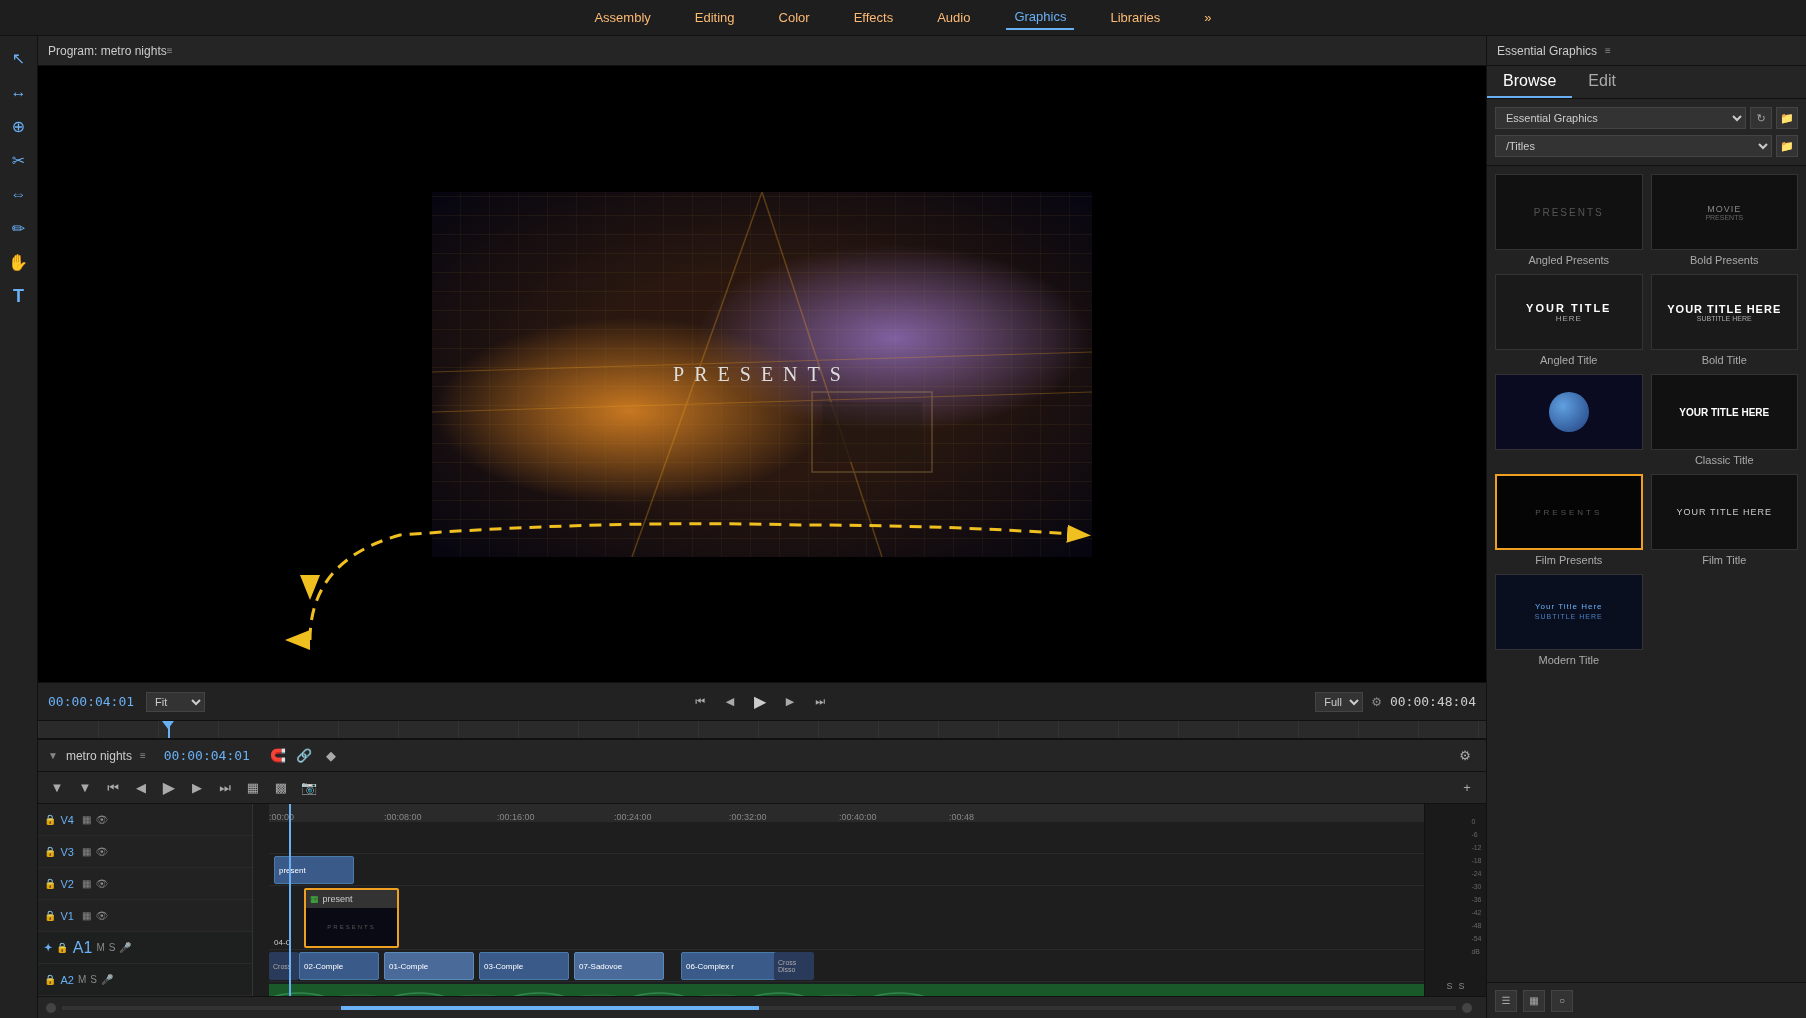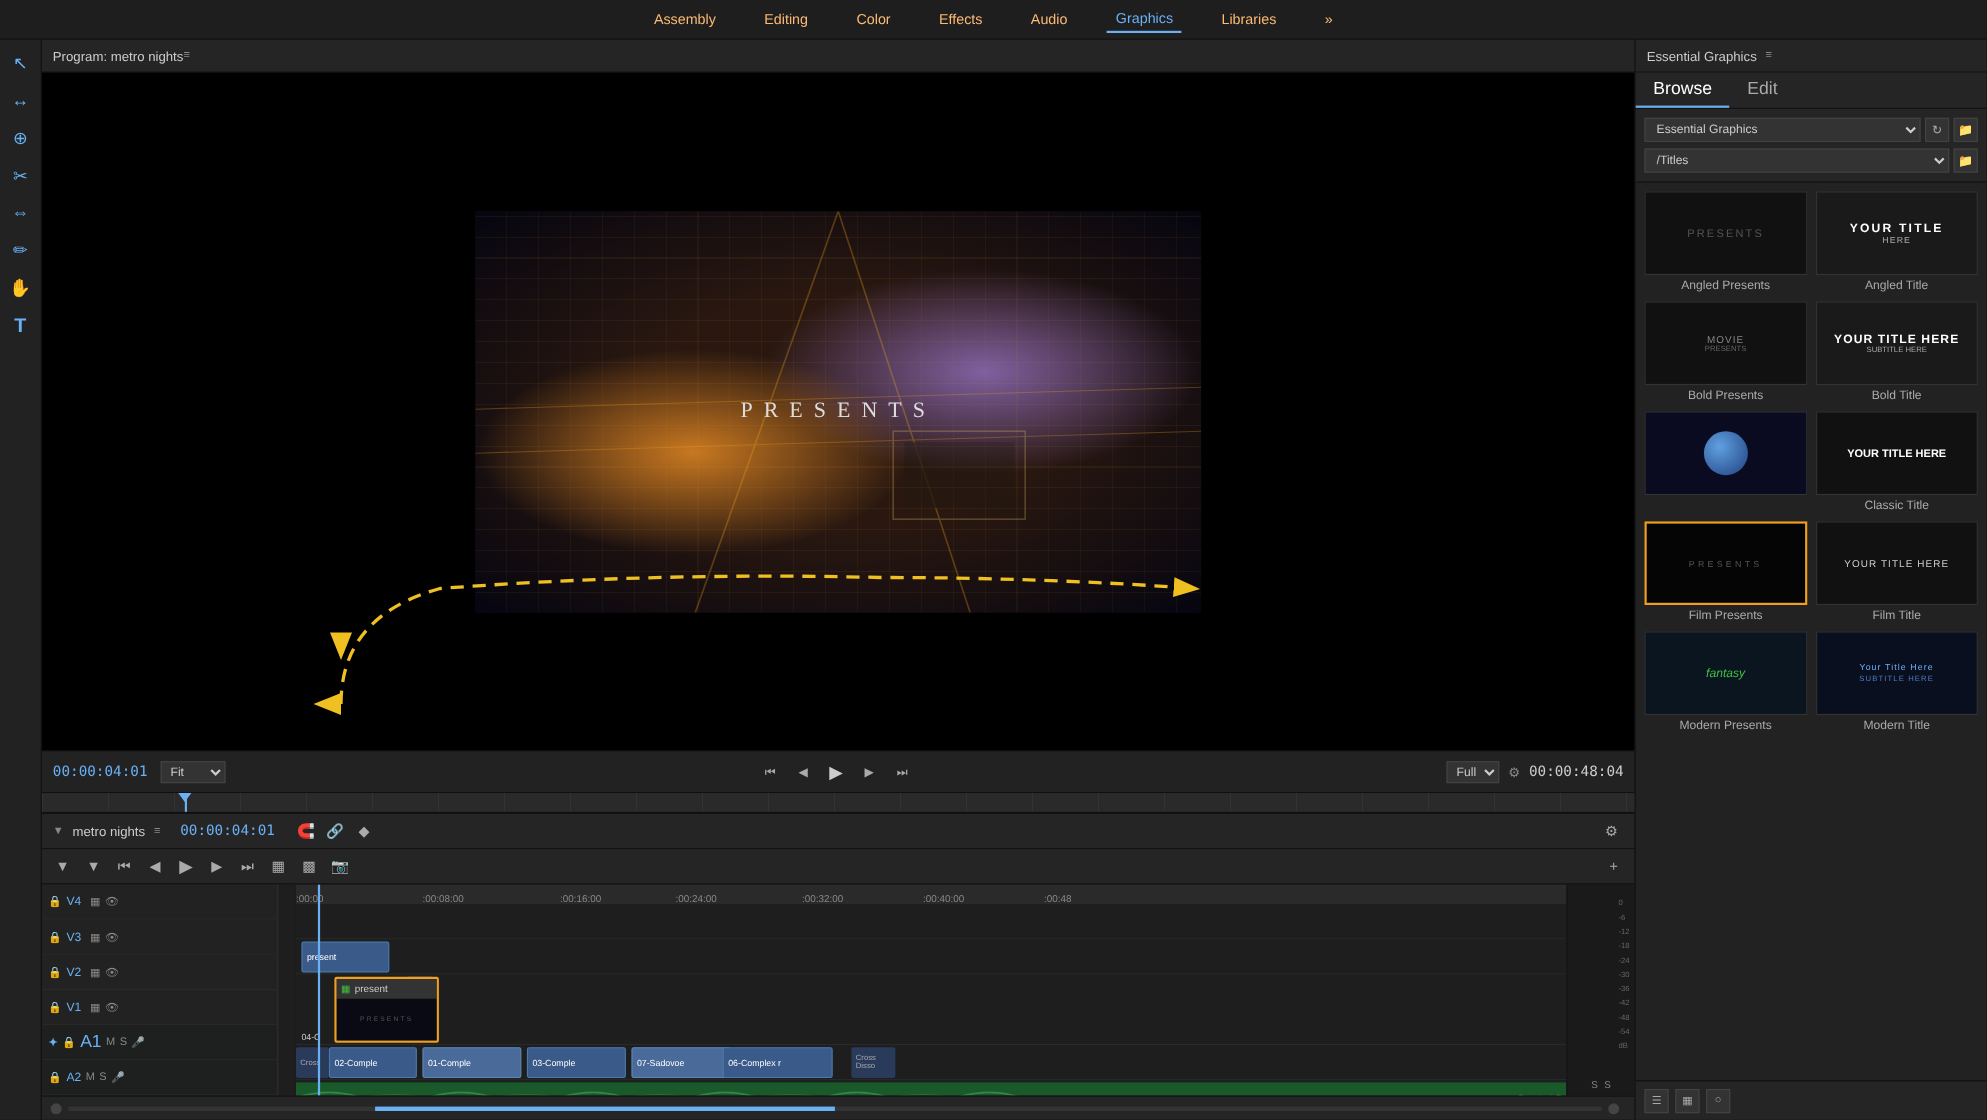--- a/index.html
+++ b/index.html
@@ -766,21 +766,21 @@
             <span style="color:#888;font-size:10px;">🎤</span>
           </div>
 
         </div>
 
         <div class="timeline-tracks">
 
           <div class="timecode-ruler">
             <span class="ruler-mark" style="left:0px;">:00:00</span>
             <span class="ruler-mark" style="left:115px;">:00:08:00</span>
-            <span class="ruler-mark" style="left:240px;">:00:16:00</span>
+            <span class="ruler-mark" style="left:228px;">:00:16:00</span>
             <span class="ruler-mark" style="left:345px;">:00:24:00</span>
             <span class="ruler-mark" style="left:460px;">:00:32:00</span>
             <span class="ruler-mark" style="left:570px;">:00:40:00</span>
             <span class="ruler-mark" style="left:680px;">:00:48</span>
           </div>
 
           <div class="track-rows">
 
             <div class="track-row v4" style="height:32px;"></div>
 
@@ -820,21 +820,21 @@
               </div>
               <div class="clip-block video-light" style="left:115px;width:90px;">
                 <span style="font-size:8px;">01-Comple</span>
               </div>
               <div class="clip-block video" style="left:210px;width:90px;">
                 <span style="font-size:8px;">03-Comple</span>
               </div>
               <div class="clip-block video-light" style="left:305px;width:90px;">
                 <span style="font-size:8px;">07-Sadovoe</span>
               </div>
-              <div class="clip-block video" style="left:388px;width:100px;">
+              <div class="clip-block video" style="left:412px;width:100px;">
                 <span style="font-size:8px;">06-Complex r</span>
               </div>
               <div class="clip-block cross" style="left:505px;width:40px;">
                 <span style="font-size:7px;color:#aaa;">Cross Disso</span>
               </div>
             </div>
 
             <div class="track-row a1" style="height:32px;position:relative;">
               <div style="position:absolute;top:2px;left:0;right:0;height:28px;background:#1a5a2a;overflow:hidden;display:flex;align-items:center;">
                 <svg width="100%" height="100%" style="opacity:0.7">
@@ -918,37 +918,37 @@
     <div class="template-grid">
 
       <div class="template-item">
         <div class="template-thumb thumb-angled-presents">
           <span class="thumb-text-angled">PRESENTS</span>
         </div>
         <span class="template-label">Angled Presents</span>
       </div>
 
       <div class="template-item">
+        <div class="template-thumb thumb-bold-presents">
+          <div style="text-align:center;">
+            <div style="font-size:9px;color:#888;letter-spacing:1px;">MOVIE</div>
+            <div style="font-size:7px;color:#666;">PRESENTS</div>
+          </div>
+        </div>
+        <span class="template-label">Bold Presents</span>
+      </div>
+
+      <div class="template-item">
         <div class="template-thumb thumb-angled-title">
           <div style="text-align:center;">
             <div style="font-size:11px;font-weight:bold;color:#fff;letter-spacing:2px;">YOUR TITLE</div>
             <div style="font-size:8px;color:#aaa;letter-spacing:1px;">HERE</div>
           </div>
         </div>
         <span class="template-label">Angled Title</span>
-      </div>
-
-      <div class="template-item">
-        <div class="template-thumb thumb-bold-presents">
-          <div style="text-align:center;">
-            <div style="font-size:9px;color:#888;letter-spacing:1px;">MOVIE</div>
-            <div style="font-size:7px;color:#666;">PRESENTS</div>
-          </div>
-        </div>
-        <span class="template-label">Bold Presents</span>
       </div>
 
       <div class="template-item">
         <div class="template-thumb thumb-bold-title">
           <div style="text-align:center;">
             <div style="font-size:11px;font-weight:bold;color:#fff;letter-spacing:1px;">YOUR TITLE HERE</div>
             <div style="font-size:7px;color:#aaa;">SUBTITLE HERE</div>
           </div>
         </div>
         <span class="template-label">Bold Title</span>
@@ -979,26 +979,20 @@
 
       <div class="template-item">
         <div class="template-thumb thumb-film-title">
           <div style="text-align:center;">
             <div style="font-size:9px;color:#ccc;letter-spacing:1px;">YOUR TITLE HERE</div>
           </div>
         </div>
         <span class="template-label">Film Title</span>
       </div>
 
-      <div class="template-item">
-        <div class="template-thumb thumb-modern-presents">
-          <span class="thumb-modern-green">fantasy</span>
-        </div>
-        <span class="template-label">Modern Presents</span>
-      </div>
 
       <div class="template-item">
         <div class="template-thumb thumb-modern-title">
           <div class="thumb-blue-title">
             <span>Your Title Here</span><br>
             <span style="font-size:7px;color:#4a80c0;">SUBTITLE HERE</span>
           </div>
         </div>
         <span class="template-label">Modern Title</span>
       </div>

